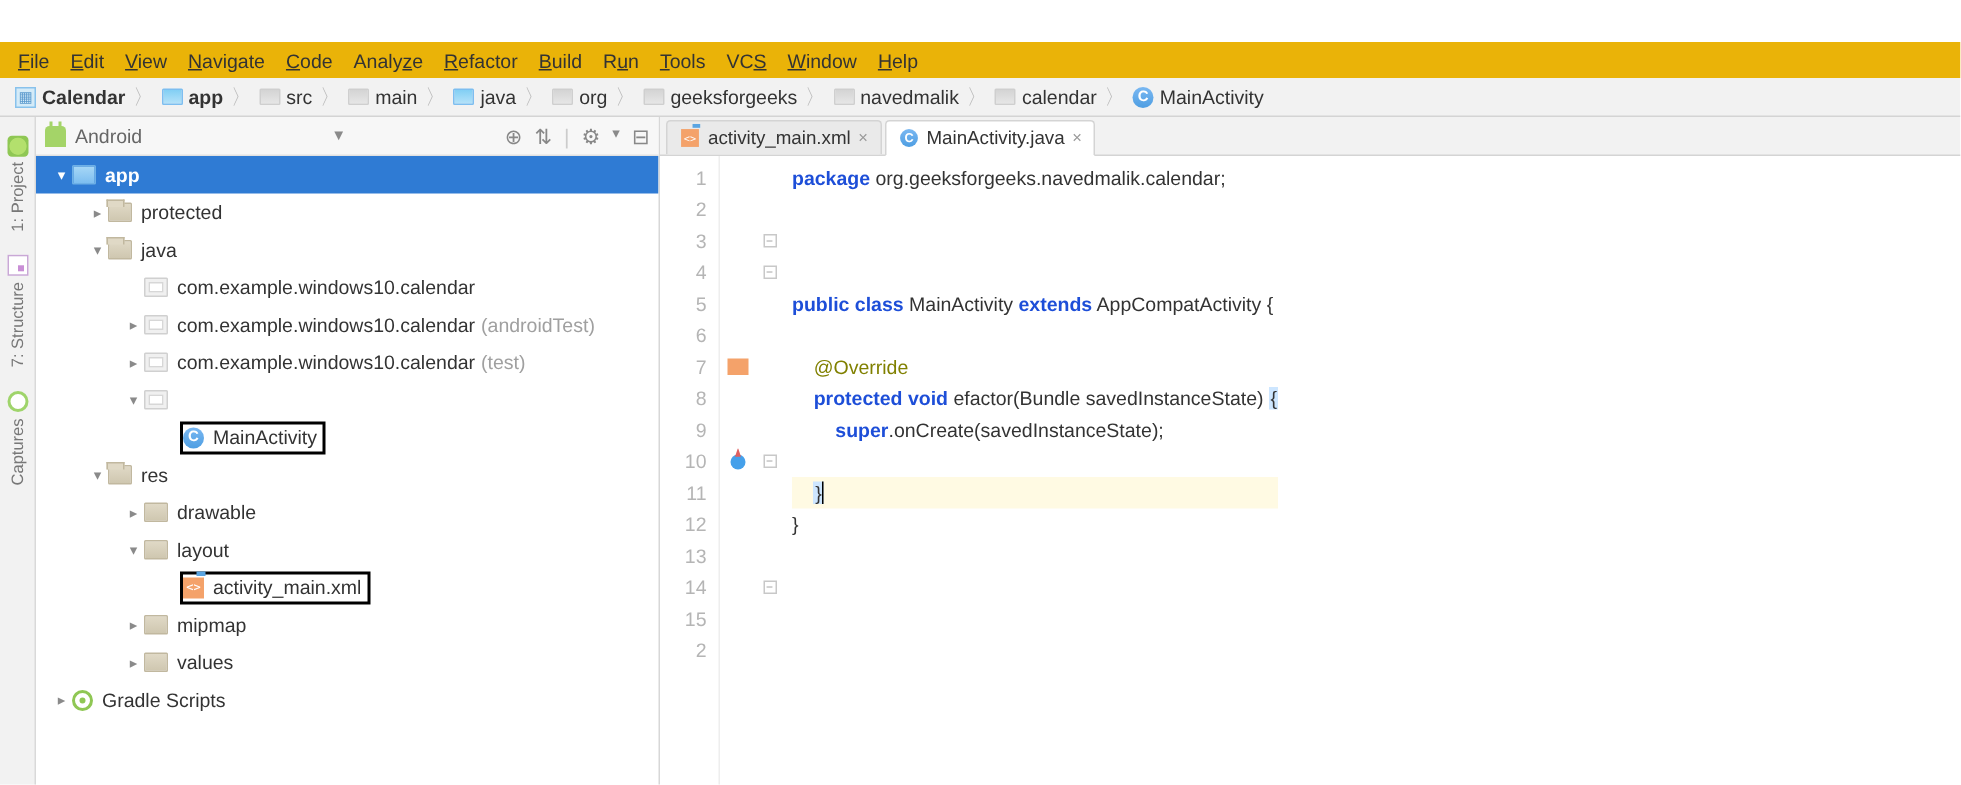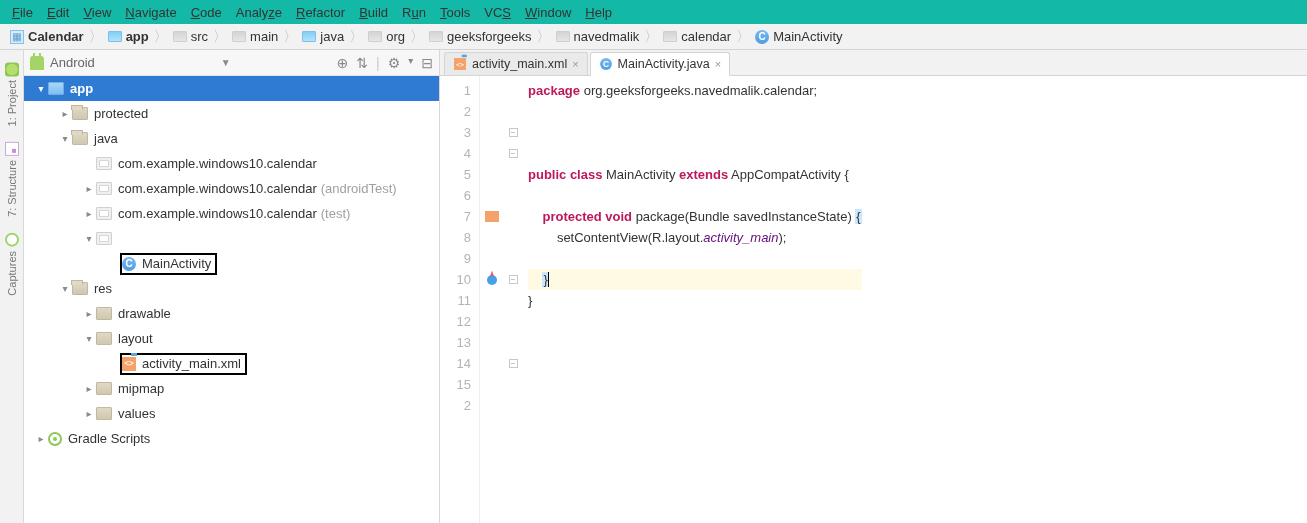--- a/index.html
+++ b/index.html
@@ -1,19 +1,19 @@
 <!DOCTYPE html>
 <html><head>
 <meta charset="utf-8">
 <style>
   * { margin: 0; padding: 0; box-sizing: border-box; font-family: "Segoe UI", Tahoma, Arial, sans-serif; }
   body { background: #fff; font-size: 13px; color: #333; width: 1307px; height: 523px; overflow: hidden; }
 
   
-  .menubar { height: 24px; display: flex; align-items: center; padding: 0 6px; gap: 2px; background: #14b8a6; font-size: 13px; }
+  .menubar { height: 24px; display: flex; align-items: center; padding: 0 6px; gap: 2px; background: #eab308; font-size: 13px; margin-top: 28px; }
   .menubar .item { padding: 2px 6px; cursor: default; }
   .menubar .item u { text-decoration: underline; }
 
   
   .breadcrumb { height: 26px; display: flex; align-items: center; padding: 0 6px; background: #f2f2f2; border-bottom: 1px solid #d4d4d4; font-size: 13px; }
   .crumb { display: flex; align-items: center; gap: 4px; padding: 0 4px; cursor: default; }
   .chev { color: #bbb; margin: 0 1px; font-size: 14px; }
   .bc-icon { width: 14px; height: 11px; display: inline-block; background: linear-gradient(#82cff4,#b4e2f9); border: 1px solid #7dbef0; border-radius: 1px; position: relative; }
   .bc-icon.dim { background: linear-gradient(#d4d4d4,#e6e6e6); border-color: #cfcfcf; }
   .bc-root { width: 14px; height: 14px; border: 1px solid #88c2ec; background: #d4ebf8; display: inline-flex; align-items: center; justify-content: center; font-size: 10px; color: #5c9acd; }
@@ -77,21 +77,21 @@
   .gutter-marks{ width:24px; background:#fff; padding-top:4px;}
   .gutter-marks div{height:21px; display:flex; align-items:center; justify-content:center;}
   .mark-class{ width:14px; height:11px; background:#f4a26a; display:inline-block;}
   .mark-override{ width:10px; height:10px; border-radius:50%; background:#45a0ea; display:inline-block; position:relative;}
   .mark-override::after{content:""; position:absolute; left:3px; top:-4px; width:4px; height:6px; background:#e06060; clip-path:polygon(50% 0,100% 100%,0 100%);}
   .fold-col{ width:18px; padding-top:4px;}
   .fold-col div{height:21px; display:flex; align-items:center; justify-content:center;}
   .fold{ width:9px; height:9px; border:1px solid #c8c8c8; font-size:8px; line-height:7px; text-align:center; color:#9e9e9e; cursor:default;}
   .code { padding:4px 0 0 6px;}
   .code .line{ height:21px; white-space:pre;}
-  .kw{ color:#be185d; font-weight:bold;}
+  .kw{ color:#1d4ed8; font-weight:bold;}
   .ann{ color:#808000;}
   .ref{ color:#660e7a; font-style:italic;}
   .hl-brace{ background:#cde6ff; padding:0 1px;}
   .cur-line{ background:#fffae3;}
   .caret{ border-left:1px solid #000; margin-left:-1px;}
 </style>
 </head>
 <body>
 
 <div class="menubar">
@@ -360,22 +360,23 @@
         <div></div>
           <div></div>
       </div>
       <div class="code">
         <div class="line"><span class="kw">package</span><span> org.geeksforgeeks.navedmalik.calendar;</span></div>
         <div class="line"></div>
         <div class="line"></div>
         <div class="line"></div>
         <div class="line"><span class="kw">public class</span><span> MainActivity </span><span class="kw">extends</span><span> AppCompatActivity {</span></div>
         <div class="line"></div>
-        <div class="line">    <span class="kw">protected void</span><span> package(Bundle savedInstanceState) </span><span class="hl-brace">{</span></div>
-        <div class="line"><span>        setContentView(R.layout.</span><span class="ref">activity_main</span><span>);</span></div>
+        <div class="line">    <span class="ann">@Override</span></div>
+        <div class="line">    <span class="kw">protected void</span><span> efactor(Bundle savedInstanceState) </span><span class="hl-brace">{</span></div>
+        <div class="line">        <span class="kw">super</span><span>.onCreate(savedInstanceState);</span></div>
         <div class="line"></div>
         <div class="line cur-line">    <span class="hl-brace">}</span><span class="caret"></span></div>
         <div class="line"><span>}</span></div>
         <div class="line"></div>
       </div>
     </div>
   </div>
 </div>
 
 </body></html>

